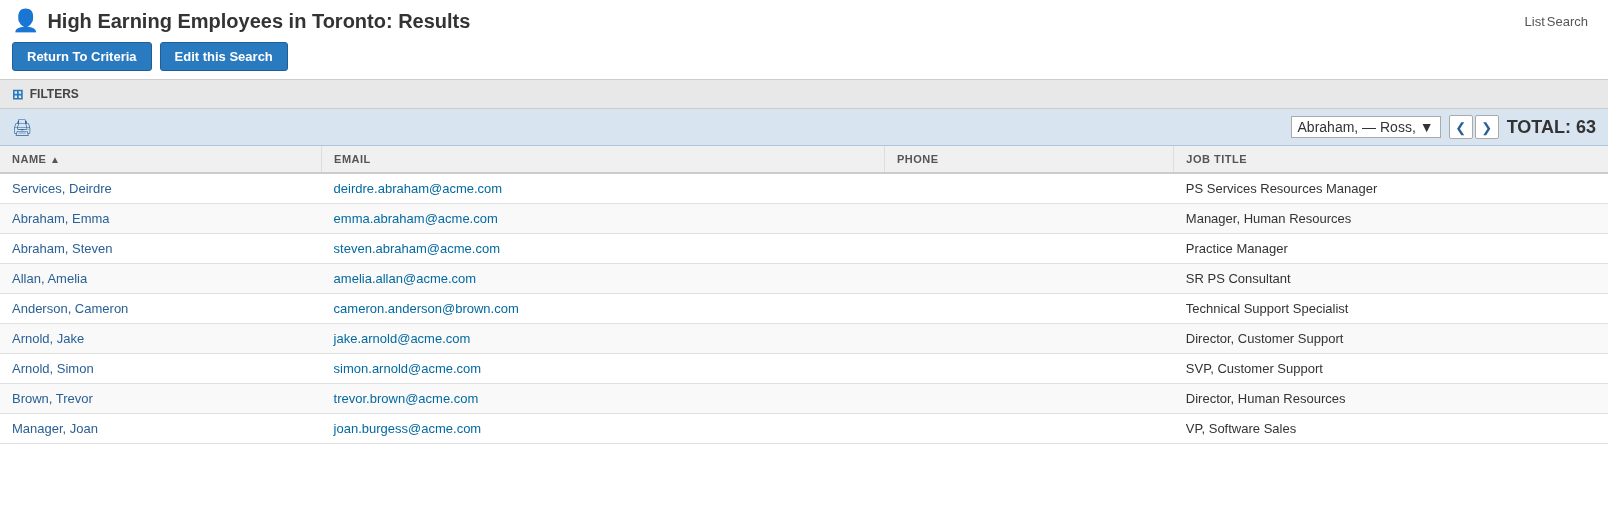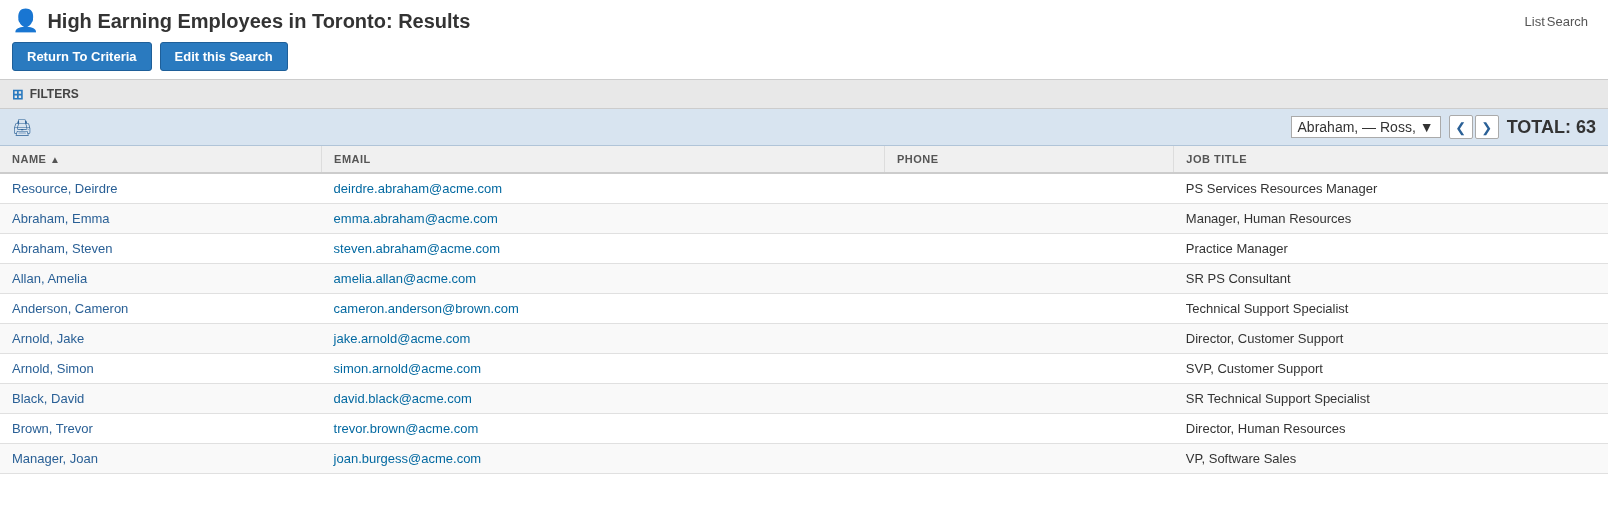--- a/index.html
+++ b/index.html
@@ -232,21 +232,21 @@
         <th class="col-phone">
           <span>PHONE</span>
         </th>
         <th class="col-jobtitle">
           <span>JOB TITLE</span>
         </th>
       </tr>
     </thead>
     <tbody id="table-body">
     <tr>
-          <td class="col-name"><span class="name-cell">Resource, Deirdre</span></td>
+          <td class="col-name"><span class="name-cell">Services, Deirdre</span></td>
           <td class="col-email"><span class="email-cell">deirdre.abraham@acme.com</span></td>
           <td class="col-phone"></td>
           <td class="col-jobtitle">PS Services Resources Manager</td>
         </tr>
         <tr>
           <td class="col-name"><span class="name-cell">Abraham, Emma</span></td>
           <td class="col-email"><span class="email-cell">emma.abraham@acme.com</span></td>
           <td class="col-phone"></td>
           <td class="col-jobtitle">Manager, Human Resources</td>
         </tr>
@@ -274,26 +274,20 @@
           <td class="col-phone"></td>
           <td class="col-jobtitle">Director, Customer Support</td>
         </tr>
         <tr>
           <td class="col-name"><span class="name-cell">Arnold, Simon</span></td>
           <td class="col-email"><span class="email-cell">simon.arnold@acme.com</span></td>
           <td class="col-phone"></td>
           <td class="col-jobtitle">SVP, Customer Support</td>
         </tr>
         <tr>
-          <td class="col-name"><span class="name-cell">Black, David</span></td>
-          <td class="col-email"><span class="email-cell">david.black@acme.com</span></td>
-          <td class="col-phone"></td>
-          <td class="col-jobtitle">SR Technical Support Specialist</td>
-        </tr>
-        <tr>
           <td class="col-name"><span class="name-cell">Brown, Trevor</span></td>
           <td class="col-email"><span class="email-cell">trevor.brown@acme.com</span></td>
           <td class="col-phone"></td>
           <td class="col-jobtitle">Director, Human Resources</td>
         </tr>
         <tr>
           <td class="col-name"><span class="name-cell">Manager, Joan</span></td>
           <td class="col-email"><span class="email-cell">joan.burgess@acme.com</span></td>
           <td class="col-phone"></td>
           <td class="col-jobtitle">VP, Software Sales</td>

